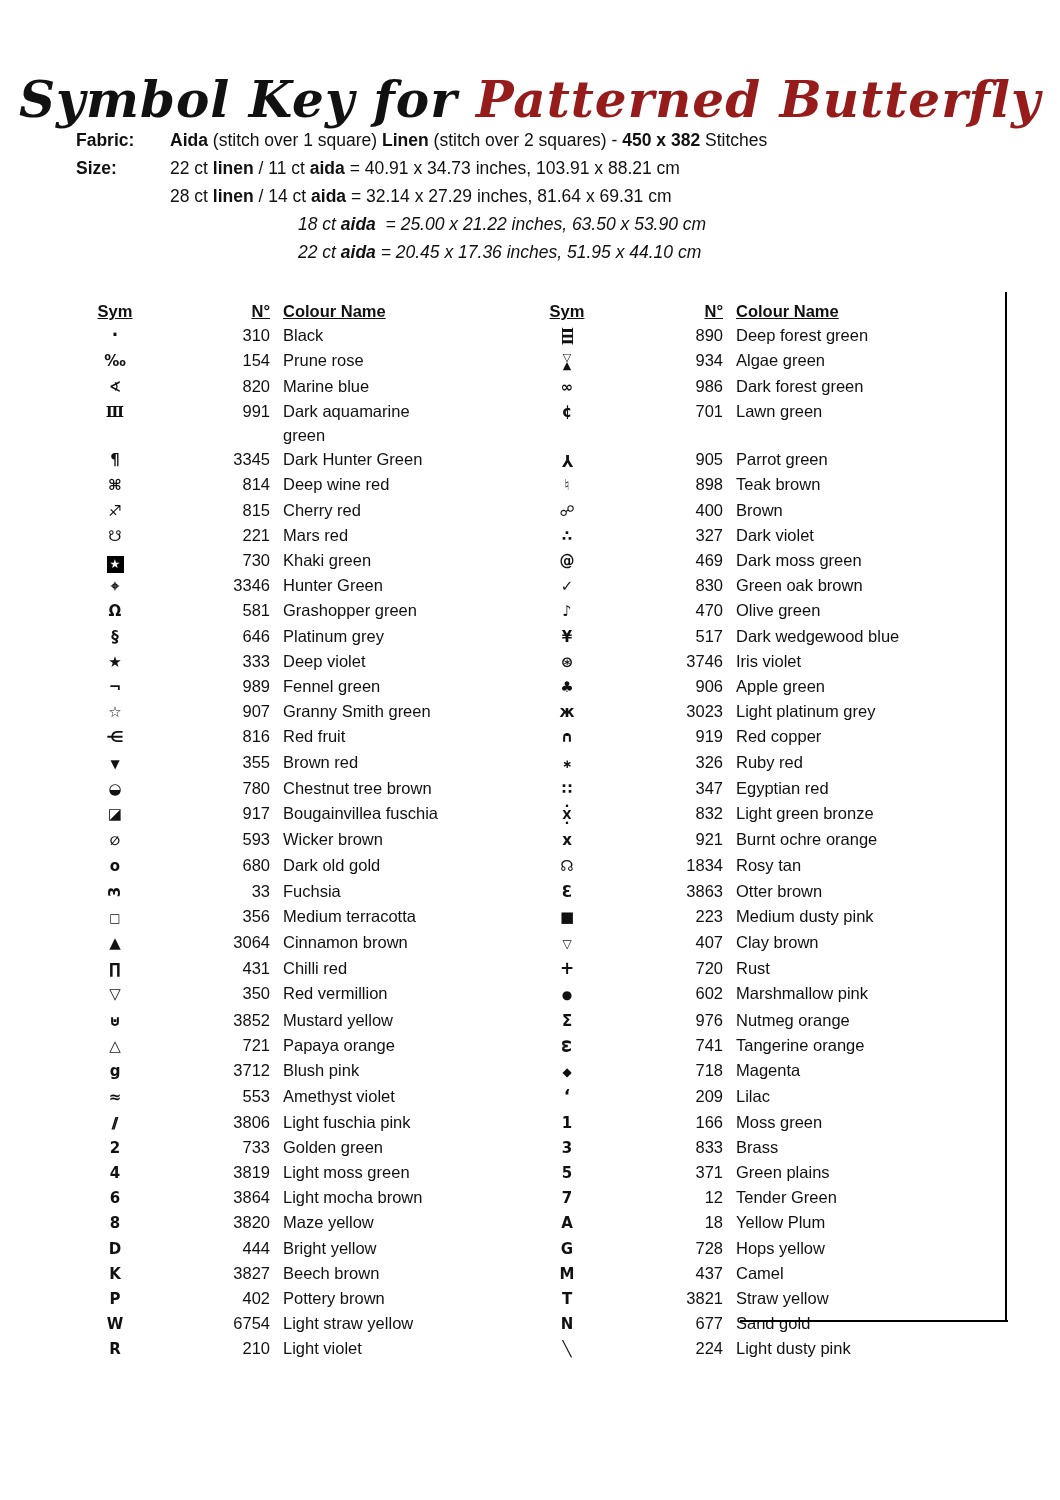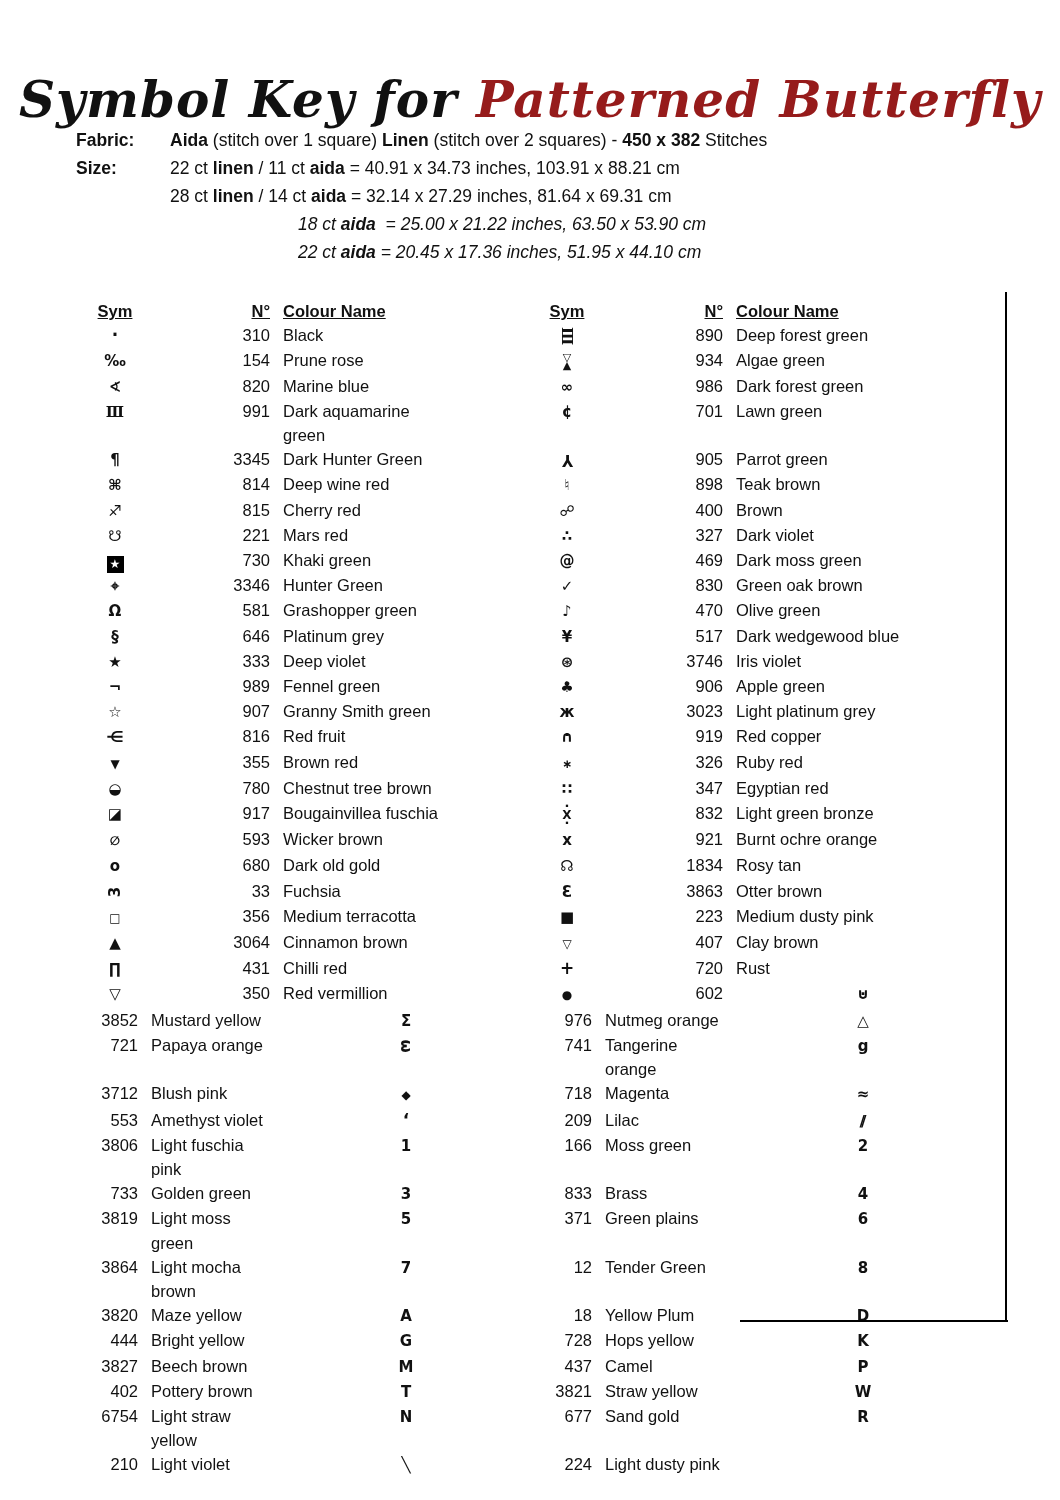--- a/index.html
+++ b/index.html
@@ -217,20 +217,21 @@
       <div class="cell num">431</div>
       <div class="cell name">Chilli red</div>
       <div class="cell symc"><span class="sym b">+</span></div>
       <div class="cell num">720</div>
       <div class="cell name">Rust</div>
       <div class="cell symc"><span class="sym">▽</span></div>
       <div class="cell num">350</div>
       <div class="cell name">Red vermillion</div>
       <div class="cell symc"><span class="sym sm">●</span></div>
       <div class="cell num">602</div>
+      <div class="cell name">Marshmallow pink</div>
       <div class="cell symc"><span class="sym">⊍</span></div>
       <div class="cell num">3852</div>
       <div class="cell name">Mustard yellow</div>
       <div class="cell symc"><span class="sym">Σ</span></div>
       <div class="cell num">976</div>
       <div class="cell name">Nutmeg orange</div>
       <div class="cell symc"><span class="sym">△</span></div>
       <div class="cell num">721</div>
       <div class="cell name">Papaya orange</div>
       <div class="cell symc"><span class="sym r90">ω</span></div>

